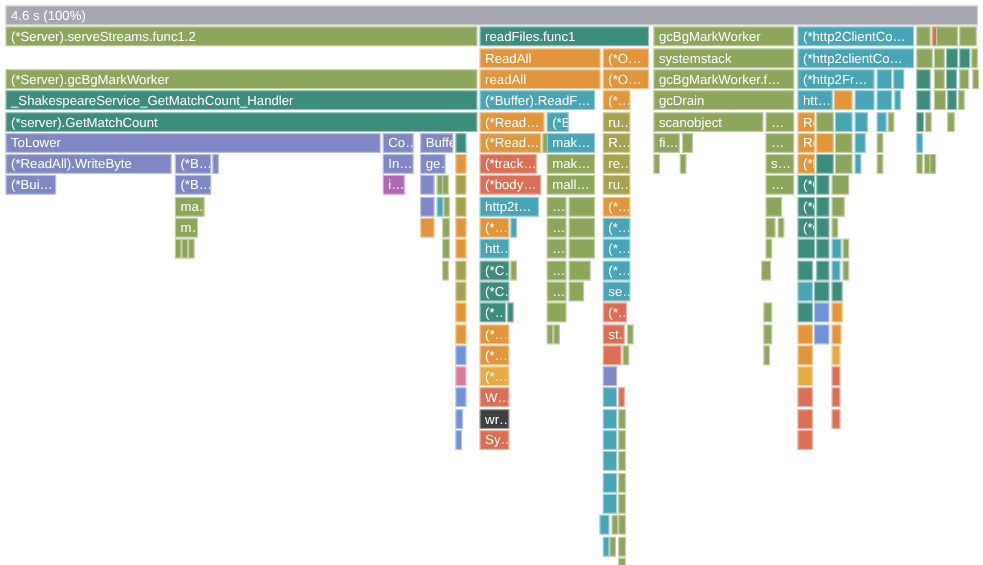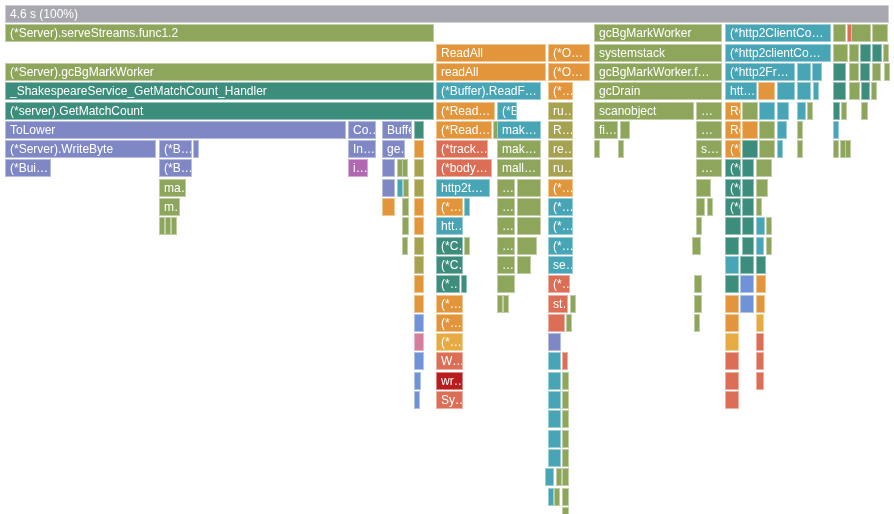--- a/index.html
+++ b/index.html
@@ -18,20 +18,21 @@
     overflow:hidden;
     cursor:pointer;
   }
 </style>
 </head>
 <body>
 
 <div id="flamegraph">
     <div class="frame" style="top: 5px; left: 5px; width: 884px; height: 18px; background: rgb(167, 167, 175);">4.6 s (100%)</div>
     <div class="frame" style="top: 24.3px; left: 5px; width: 429px; height: 18px; background: rgb(142, 166, 92);">(*Server).serveStreams.func1.2</div>
+    <div class="frame" style="top: 24.3px; left: 436px; width: 154px; height: 18px; background: rgb(61, 141, 124);">readFiles.func1</div>
     <div class="frame" style="top: 24.3px; left: 594px; width: 128px; height: 18px; background: rgb(142, 166, 92);">gcBgMarkWorker</div>
     <div class="frame" style="top: 24.3px; left: 725px; width: 106px; height: 18px; background: rgb(71, 165, 181);">(*http2ClientCo…</div>
     <div class="frame" style="top: 24.3px; left: 833px; width: 13px; height: 18px; background: rgb(142, 166, 92);"></div>
     <div class="frame" style="top: 24.3px; left: 847px; width: 3px; height: 18px; background: rgb(220, 110, 86);"></div>
     <div class="frame" style="top: 24.3px; left: 851px; width: 20px; height: 18px; background: rgb(142, 166, 92);"></div>
     <div class="frame" style="top: 24.3px; left: 872px; width: 16px; height: 18px; background: rgb(142, 166, 92);"></div>
     <div class="frame" style="top: 43.6px; left: 436px; width: 110px; height: 18px; background: rgb(226, 149, 58);">ReadAll</div>
     <div class="frame" style="top: 43.6px; left: 548px; width: 42px; height: 18px; background: rgb(226, 149, 58);">(*O…</div>
     <div class="frame" style="top: 43.6px; left: 594px; width: 128px; height: 18px; background: rgb(142, 166, 92);">systemstack</div>
     <div class="frame" style="top: 43.6px; left: 725px; width: 106px; height: 18px; background: rgb(71, 165, 181);">(*http2clientCo…</div>
@@ -90,21 +91,21 @@
     <div class="frame" style="top: 120.8px; left: 548px; width: 25px; height: 18px; background: rgb(166, 162, 80);">R…</div>
     <div class="frame" style="top: 120.8px; left: 594px; width: 24px; height: 18px; background: rgb(142, 166, 92);">fi…</div>
     <div class="frame" style="top: 120.8px; left: 620px; width: 10px; height: 18px; background: rgb(142, 166, 92);"></div>
     <div class="frame" style="top: 120.8px; left: 696px; width: 26px; height: 18px; background: rgb(142, 166, 92);">…</div>
     <div class="frame" style="top: 120.8px; left: 725px; width: 16px; height: 18px; background: rgb(226, 149, 58);">Re…</div>
     <div class="frame" style="top: 120.8px; left: 742px; width: 16px; height: 18px; background: rgb(226, 149, 58);"></div>
     <div class="frame" style="top: 120.8px; left: 759px; width: 16px; height: 18px; background: rgb(142, 166, 92);"></div>
     <div class="frame" style="top: 120.8px; left: 777px; width: 10px; height: 18px; background: rgb(71, 165, 181);"></div>
     <div class="frame" style="top: 120.8px; left: 797px; width: 6px; height: 18px; background: rgb(142, 166, 92);"></div>
     <div class="frame" style="top: 120.8px; left: 833px; width: 5px; height: 18px; background: rgb(71, 165, 181);"></div>
-    <div class="frame" style="top: 140.1px; left: 5px; width: 151px; height: 18px; background: rgb(127, 136, 196);">(*Server).WriteByte</div>
+    <div class="frame" style="top: 140.1px; left: 5px; width: 151px; height: 18px; background: rgb(127, 136, 196);">(*ReadAll).WriteByte</div>
     <div class="frame" style="top: 140.1px; left: 159px; width: 33px; height: 18px; background: rgb(127, 136, 196);">(*B…</div>
     <div class="frame" style="top: 140.1px; left: 193px; width: 6px; height: 18px; background: rgb(127, 136, 196);"></div>
     <div class="frame" style="top: 140.1px; left: 348px; width: 28px; height: 18px; background: rgb(127, 136, 196);">In…</div>
     <div class="frame" style="top: 140.1px; left: 382px; width: 23px; height: 18px; background: rgb(127, 136, 196);">ge…</div>
     <div class="frame" style="top: 140.1px; left: 414px; width: 10px; height: 18px; background: rgb(226, 149, 58);"></div>
     <div class="frame" style="top: 140.1px; left: 436px; width: 52px; height: 18px; background: rgb(220, 110, 86);">(*track…</div>
     <div class="frame" style="top: 140.1px; left: 497px; width: 44px; height: 18px; background: rgb(142, 166, 92);">mak…</div>
     <div class="frame" style="top: 140.1px; left: 548px; width: 25px; height: 18px; background: rgb(166, 162, 80);">re…</div>
     <div class="frame" style="top: 140.1px; left: 594px; width: 5px; height: 18px; background: rgb(142, 166, 92);"></div>
     <div class="frame" style="top: 140.1px; left: 618px; width: 6px; height: 18px; background: rgb(142, 166, 92);"></div>
@@ -223,21 +224,21 @@
     <div class="frame" style="top: 333.1px; left: 548px; width: 13px; height: 18px; background: rgb(127, 136, 196);"></div>
     <div class="frame" style="top: 333.1px; left: 725px; width: 14px; height: 18px; background: rgb(231, 171, 68);"></div>
     <div class="frame" style="top: 333.1px; left: 756px; width: 8px; height: 18px; background: rgb(220, 110, 86);"></div>
     <div class="frame" style="top: 352.4px; left: 414px; width: 10px; height: 18px; background: rgb(112, 146, 216);"></div>
     <div class="frame" style="top: 352.4px; left: 436px; width: 27px; height: 18px; background: rgb(220, 110, 86);">W…</div>
     <div class="frame" style="top: 352.4px; left: 548px; width: 13px; height: 18px; background: rgb(71, 165, 181);"></div>
     <div class="frame" style="top: 352.4px; left: 562px; width: 5px; height: 18px; background: rgb(220, 110, 86);"></div>
     <div class="frame" style="top: 352.4px; left: 725px; width: 14px; height: 18px; background: rgb(220, 110, 86);"></div>
     <div class="frame" style="top: 352.4px; left: 756px; width: 8px; height: 18px; background: rgb(220, 110, 86);"></div>
     <div class="frame" style="top: 371.7px; left: 414px; width: 7px; height: 18px; background: rgb(112, 146, 216);"></div>
-    <div class="frame" style="top: 371.7px; left: 436px; width: 27px; height: 18px; background: #b91c1c;">wr…</div>
+    <div class="frame" style="top: 371.7px; left: 436px; width: 27px; height: 18px; background: #404040;">wr…</div>
     <div class="frame" style="top: 371.7px; left: 548px; width: 13px; height: 18px; background: rgb(71, 165, 181);"></div>
     <div class="frame" style="top: 371.7px; left: 562px; width: 7px; height: 18px; background: rgb(142, 166, 92);"></div>
     <div class="frame" style="top: 371.7px; left: 725px; width: 14px; height: 18px; background: rgb(220, 110, 86);"></div>
     <div class="frame" style="top: 371.7px; left: 756px; width: 8px; height: 18px; background: rgb(220, 110, 86);"></div>
     <div class="frame" style="top: 391px; left: 414px; width: 3px; height: 18px; background: rgb(112, 146, 216);"></div>
     <div class="frame" style="top: 391px; left: 436px; width: 27px; height: 18px; background: rgb(220, 110, 86);">Sy…</div>
     <div class="frame" style="top: 391px; left: 548px; width: 13px; height: 18px; background: rgb(71, 165, 181);"></div>
     <div class="frame" style="top: 391px; left: 562px; width: 7px; height: 18px; background: rgb(142, 166, 92);"></div>
     <div class="frame" style="top: 391px; left: 725px; width: 14px; height: 18px; background: rgb(220, 110, 86);"></div>
     <div class="frame" style="top: 410.3px; left: 548px; width: 13px; height: 18px; background: rgb(71, 165, 181);"></div>

